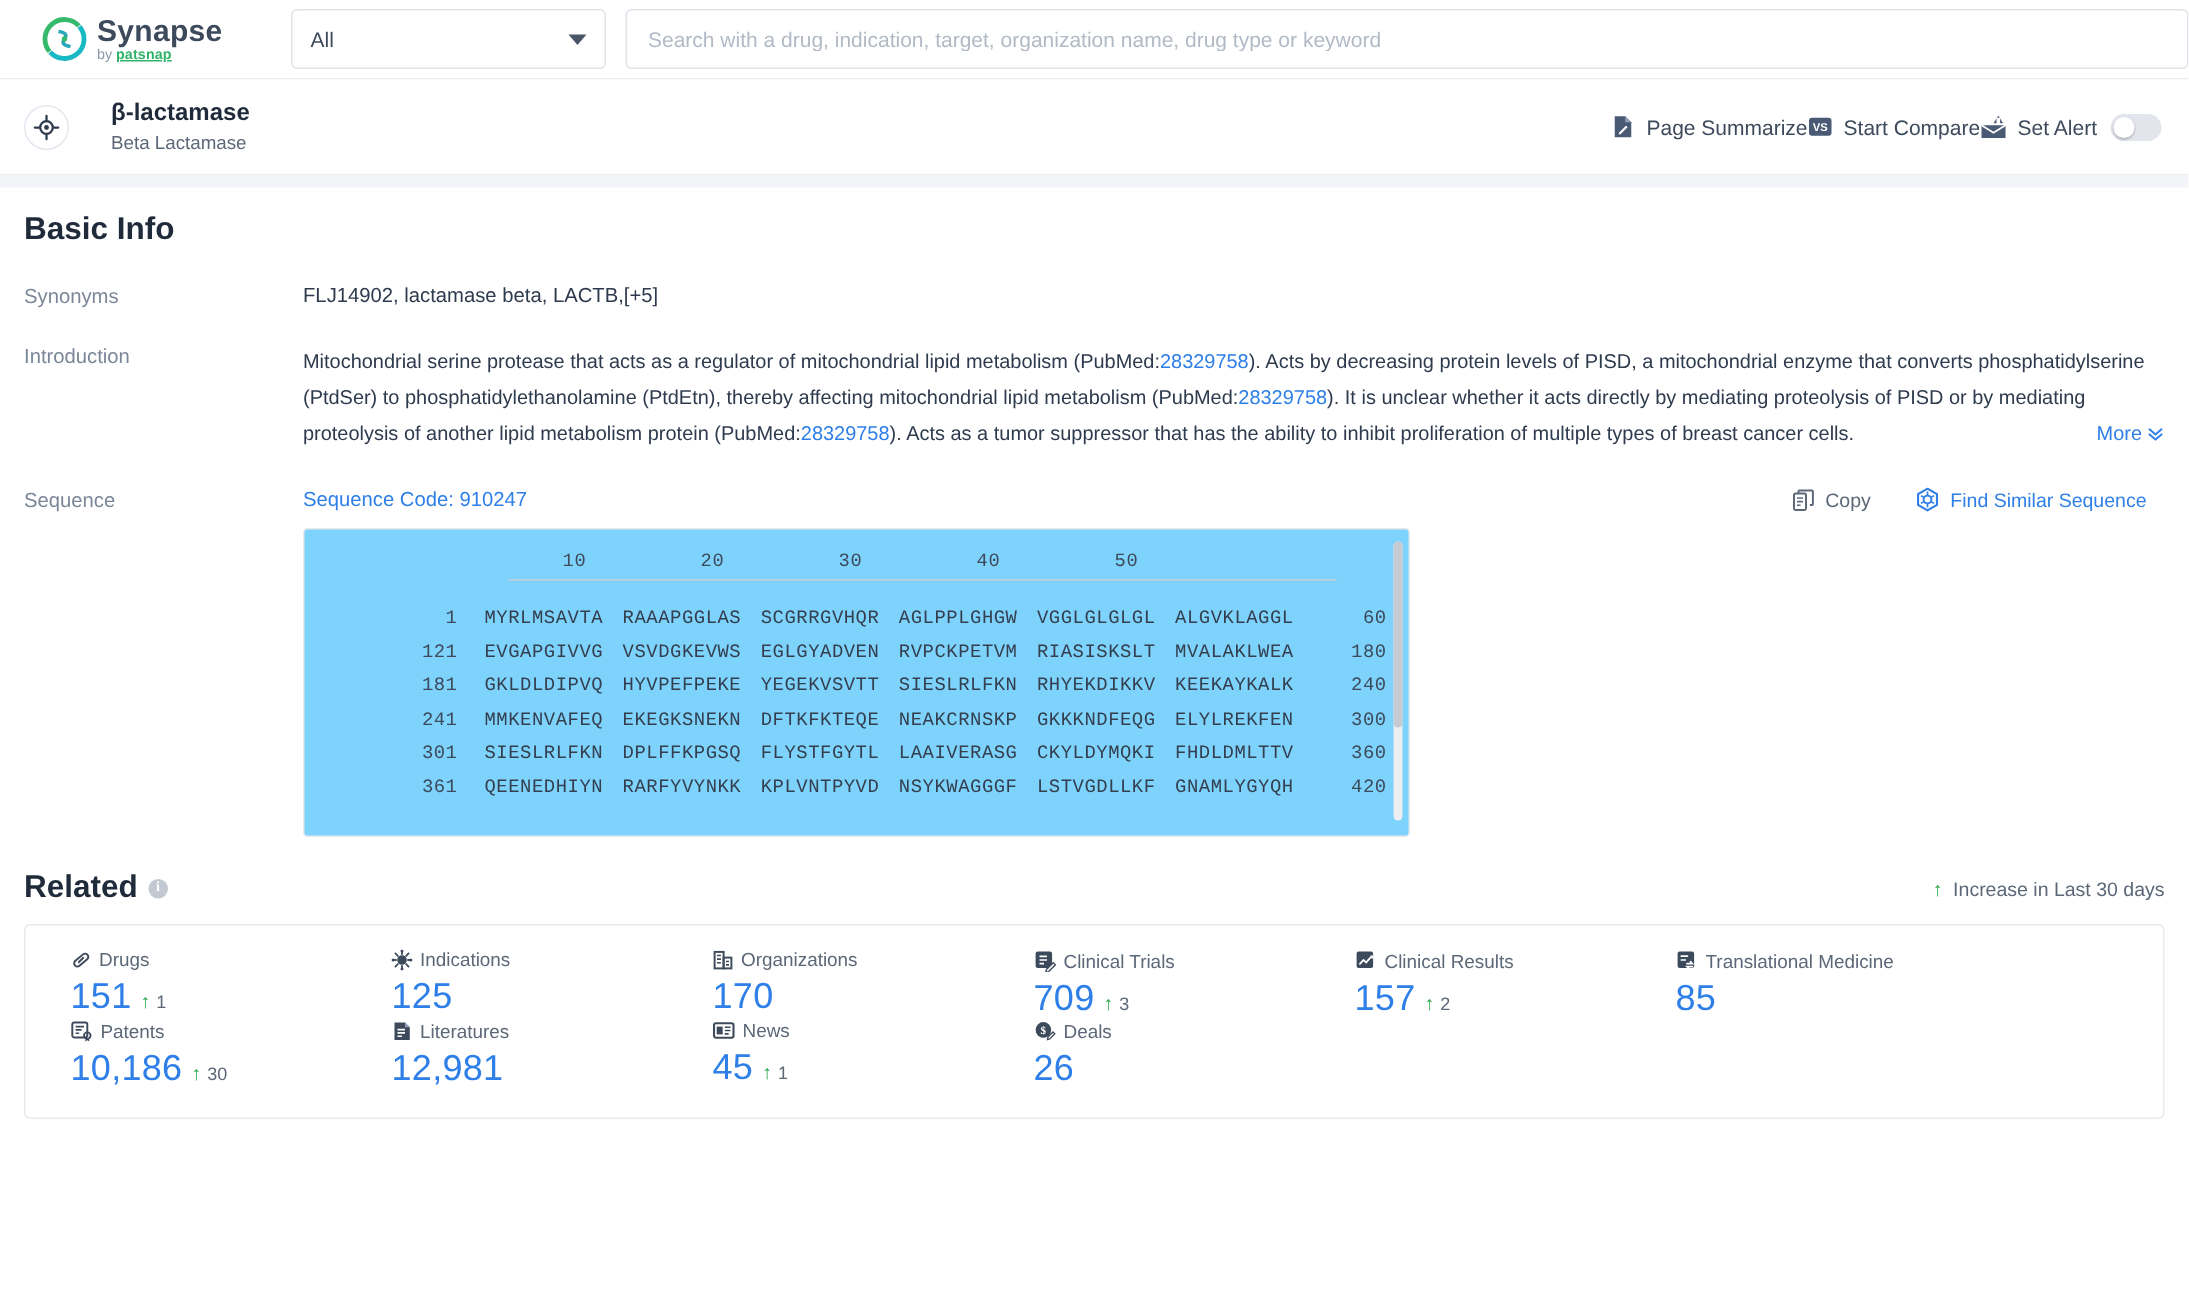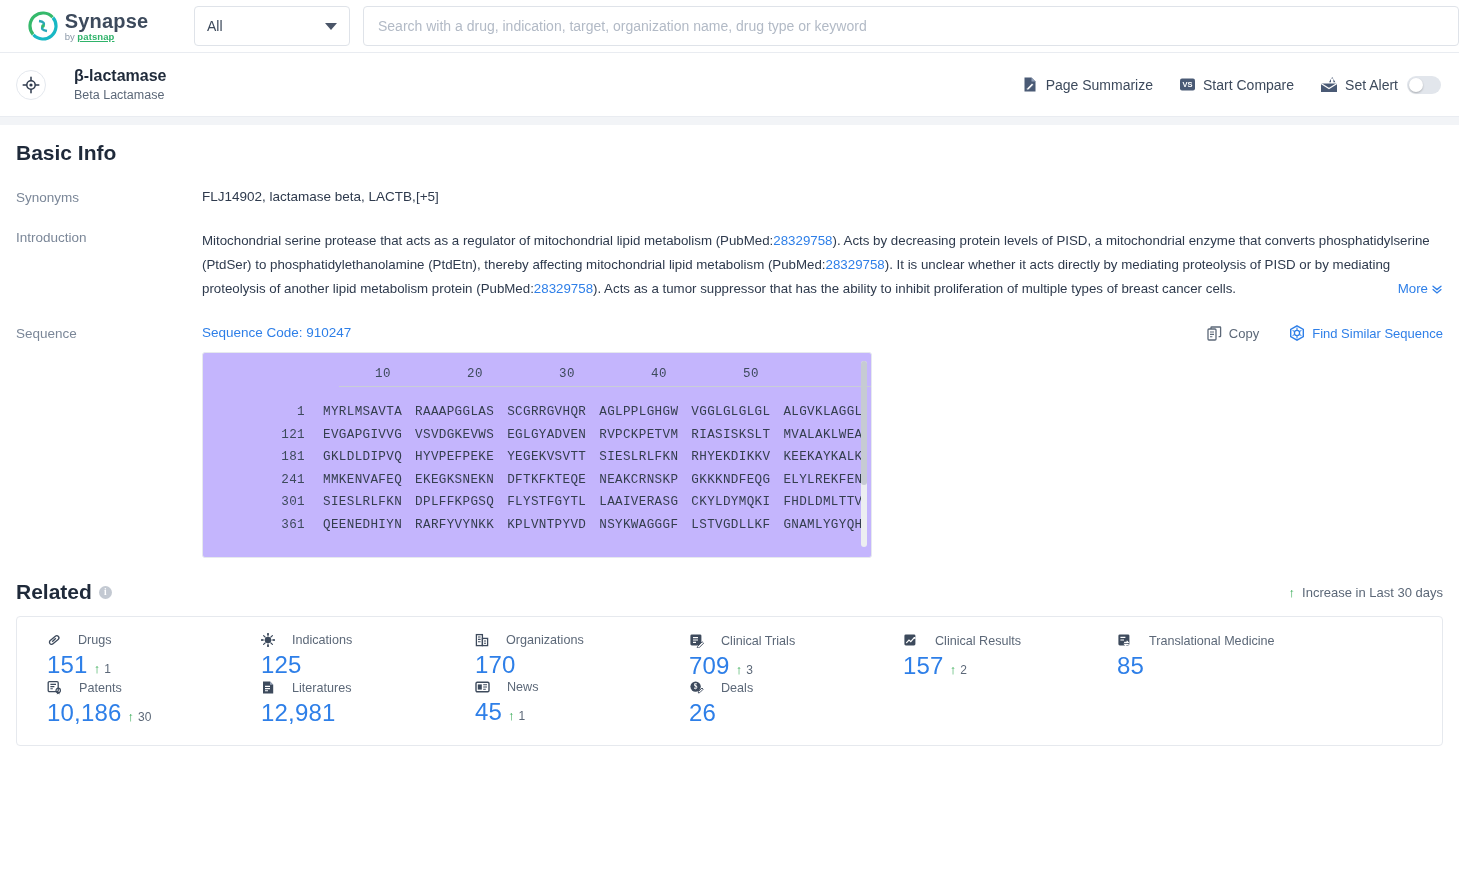--- a/index.html
+++ b/index.html
@@ -24,21 +24,21 @@
   .logo-txt { margin-left: 7px; line-height: 1; }
   .logo-name {
     font-size: 20px; font-weight: bold; color: #3d4a5c; letter-spacing: .2px;
     display: block;
   }
   .logo-sub { font-size: 9.5px; display: block; margin-top: 1px; }
   .logo-sub .by { color: #8b98a8; }
   .logo-sub .ps { color: #2fb36a; font-weight: bold; letter-spacing: .1px; text-decoration: underline; }
 
   .scope-select {
-    width: 156px; height: 40px;
+    width: 210px; height: 40px;
     border: 1px solid #dfe3e9; border-radius: 4px;
     display: flex; align-items: center; justify-content: space-between;
     padding: 0 12px; margin-left: 32px; background: #fff;
     font-size: 14px; color: #3d4a5c; cursor: pointer;
   }
   .caret { width: 0; height: 0; border-left: 6px solid transparent;
            border-right: 6px solid transparent; border-top: 7px solid #4a5568; }
 
   .search-wrap {
     flex: 1; height: 40px; margin-left: 13px; margin-right: 0;
@@ -59,21 +59,21 @@
   }
   .entity-icon {
     width: 30px; height: 30px; border-radius: 50%;
     border: 1px solid #e4e8ee; display: flex; align-items: center; justify-content: center;
     flex: 0 0 30px;
   }
   .entity-names { margin-left: 28px; }
   .entity-title { font-size: 16px; font-weight: bold; color: #1f2a3a; line-height: 18px; }
   .entity-alt { font-size: 12.5px; color: #5c6878; margin-top: 3px; line-height: 14px; }
 
-  .entity-actions { margin-left: auto; display: flex; align-items: center; gap: 26px; }
+  .entity-actions { margin-left: auto; display: flex; align-items: center; }
   .act { display: flex; align-items: center; gap: 7px; cursor: pointer;
          font-size: 14px; color: #3d4a5c; }
   .toggle {
     width: 34px; height: 18px; border-radius: 9px; background: #e2e6ec;
     position: relative; margin-left: 2px; cursor: pointer;
   }
   .toggle::after {
     content: ""; position: absolute; left: 2px; top: 2px;
     width: 14px; height: 14px; border-radius: 50%; background: #fff;
     box-shadow: 0 1px 2px rgba(0,0,0,.25);
@@ -94,28 +94,28 @@
   .intro { color: #2e3a4d; font-size: 13.3px; line-height: 24px; position: relative;
            max-height: 72px; overflow: hidden; padding-right: 2px; }
   .intro a { color: #2e7fe8; cursor: pointer; }
   .more {
     position: absolute; right: 0; bottom: 0; color: #2e7fe8; font-size: 13.3px;
     background: linear-gradient(to right, rgba(255,255,255,0) 0, #fff 22px);
     padding-left: 34px; cursor: pointer; display: flex; align-items: center; gap: 3px;
   }
 
   .seqcode { color: #2e7fe8; font-size: 13.5px; cursor: pointer; }
-  .seq-tools { position: absolute; right: 0; top: 0; display: flex; align-items: center; gap: 30px; }
+  .seq-tools { position: absolute; right: 12px; top: 0; display: flex; align-items: center; gap: 30px; }
   .seq-tool { display: flex; align-items: center; gap: 7px; font-size: 13px; cursor: pointer; }
   .seq-tool.copy { color: #5c6878; }
   .seq-tool.find { color: #2e7fe8; }
 
   .seq-box {
-    margin-top: 12px; width: 670px; height: 206px;
-    border: 1px solid #e6e9ee; border-radius: 3px; background: #c4b5fd;
+    margin-top: 12px; width: 738px; height: 206px;
+    border: 1px solid #e6e9ee; border-radius: 3px; background: #7dd3fc;
     position: relative; overflow: hidden;
     font-family: "Liberation Mono", monospace;
   }
   .seq-inner { padding: 14px 0 0 0; }
   .ruler { display: flex; padding-left: 96px; font-size: 12.5px; color: #3d4a5c; letter-spacing: .5px;}
   .ruler span { width: 92px; display: inline-block; text-align: right; }
   .ruler-line { margin: 5px 0 0 136px; width: 552px; border-top: 1px solid #c9ced6; }
   .seq-rows { margin-top: 14px; }
   .seq-row { display: flex; font-size: 12.6px; color: #343e4e; line-height: 22.6px; letter-spacing: .35px;}
   .seq-idx { width: 120px; flex: 0 0 120px; text-align: right; padding-right: 18px; color: #3d4a5c; }
@@ -140,21 +140,21 @@
             font-size: 13px; color: #5c6878; }
   .up { color: #2fa84f; font-size: 13px; }
 
   .cards {
     margin: 12px 16px 0 16px; border: 1px solid #e6e9ee; border-radius: 4px;
     background: #fff; padding: 16px 0 18px 0;
   }
   .card-row { display: flex; }
   .card-row + .card-row { }
   .card { width: 214px; flex: 0 0 214px; padding-left: 30px; }
-  .card-head { display: flex; align-items: center; gap: 17px; font-size: 12.6px; color: #5c6878; }
+  .card-head { display: flex; align-items: center; gap: 5px; font-size: 12.6px; color: #5c6878; }
   .card-val { margin-top: 4px; display: flex; align-items: baseline; gap: 6px; }
   .num { font-size: 24px; color: #2e7fe8; font-weight: normal; letter-spacing: .2px; }
   .delta { font-size: 12px; color: #5c6878; display: flex; align-items: center; gap: 4px; }
   .delta .arrow { color: #2fa84f; font-size: 13px; line-height: 1; }
 
   svg { display: block; }
 </style>
 </head>
 <body>
 

